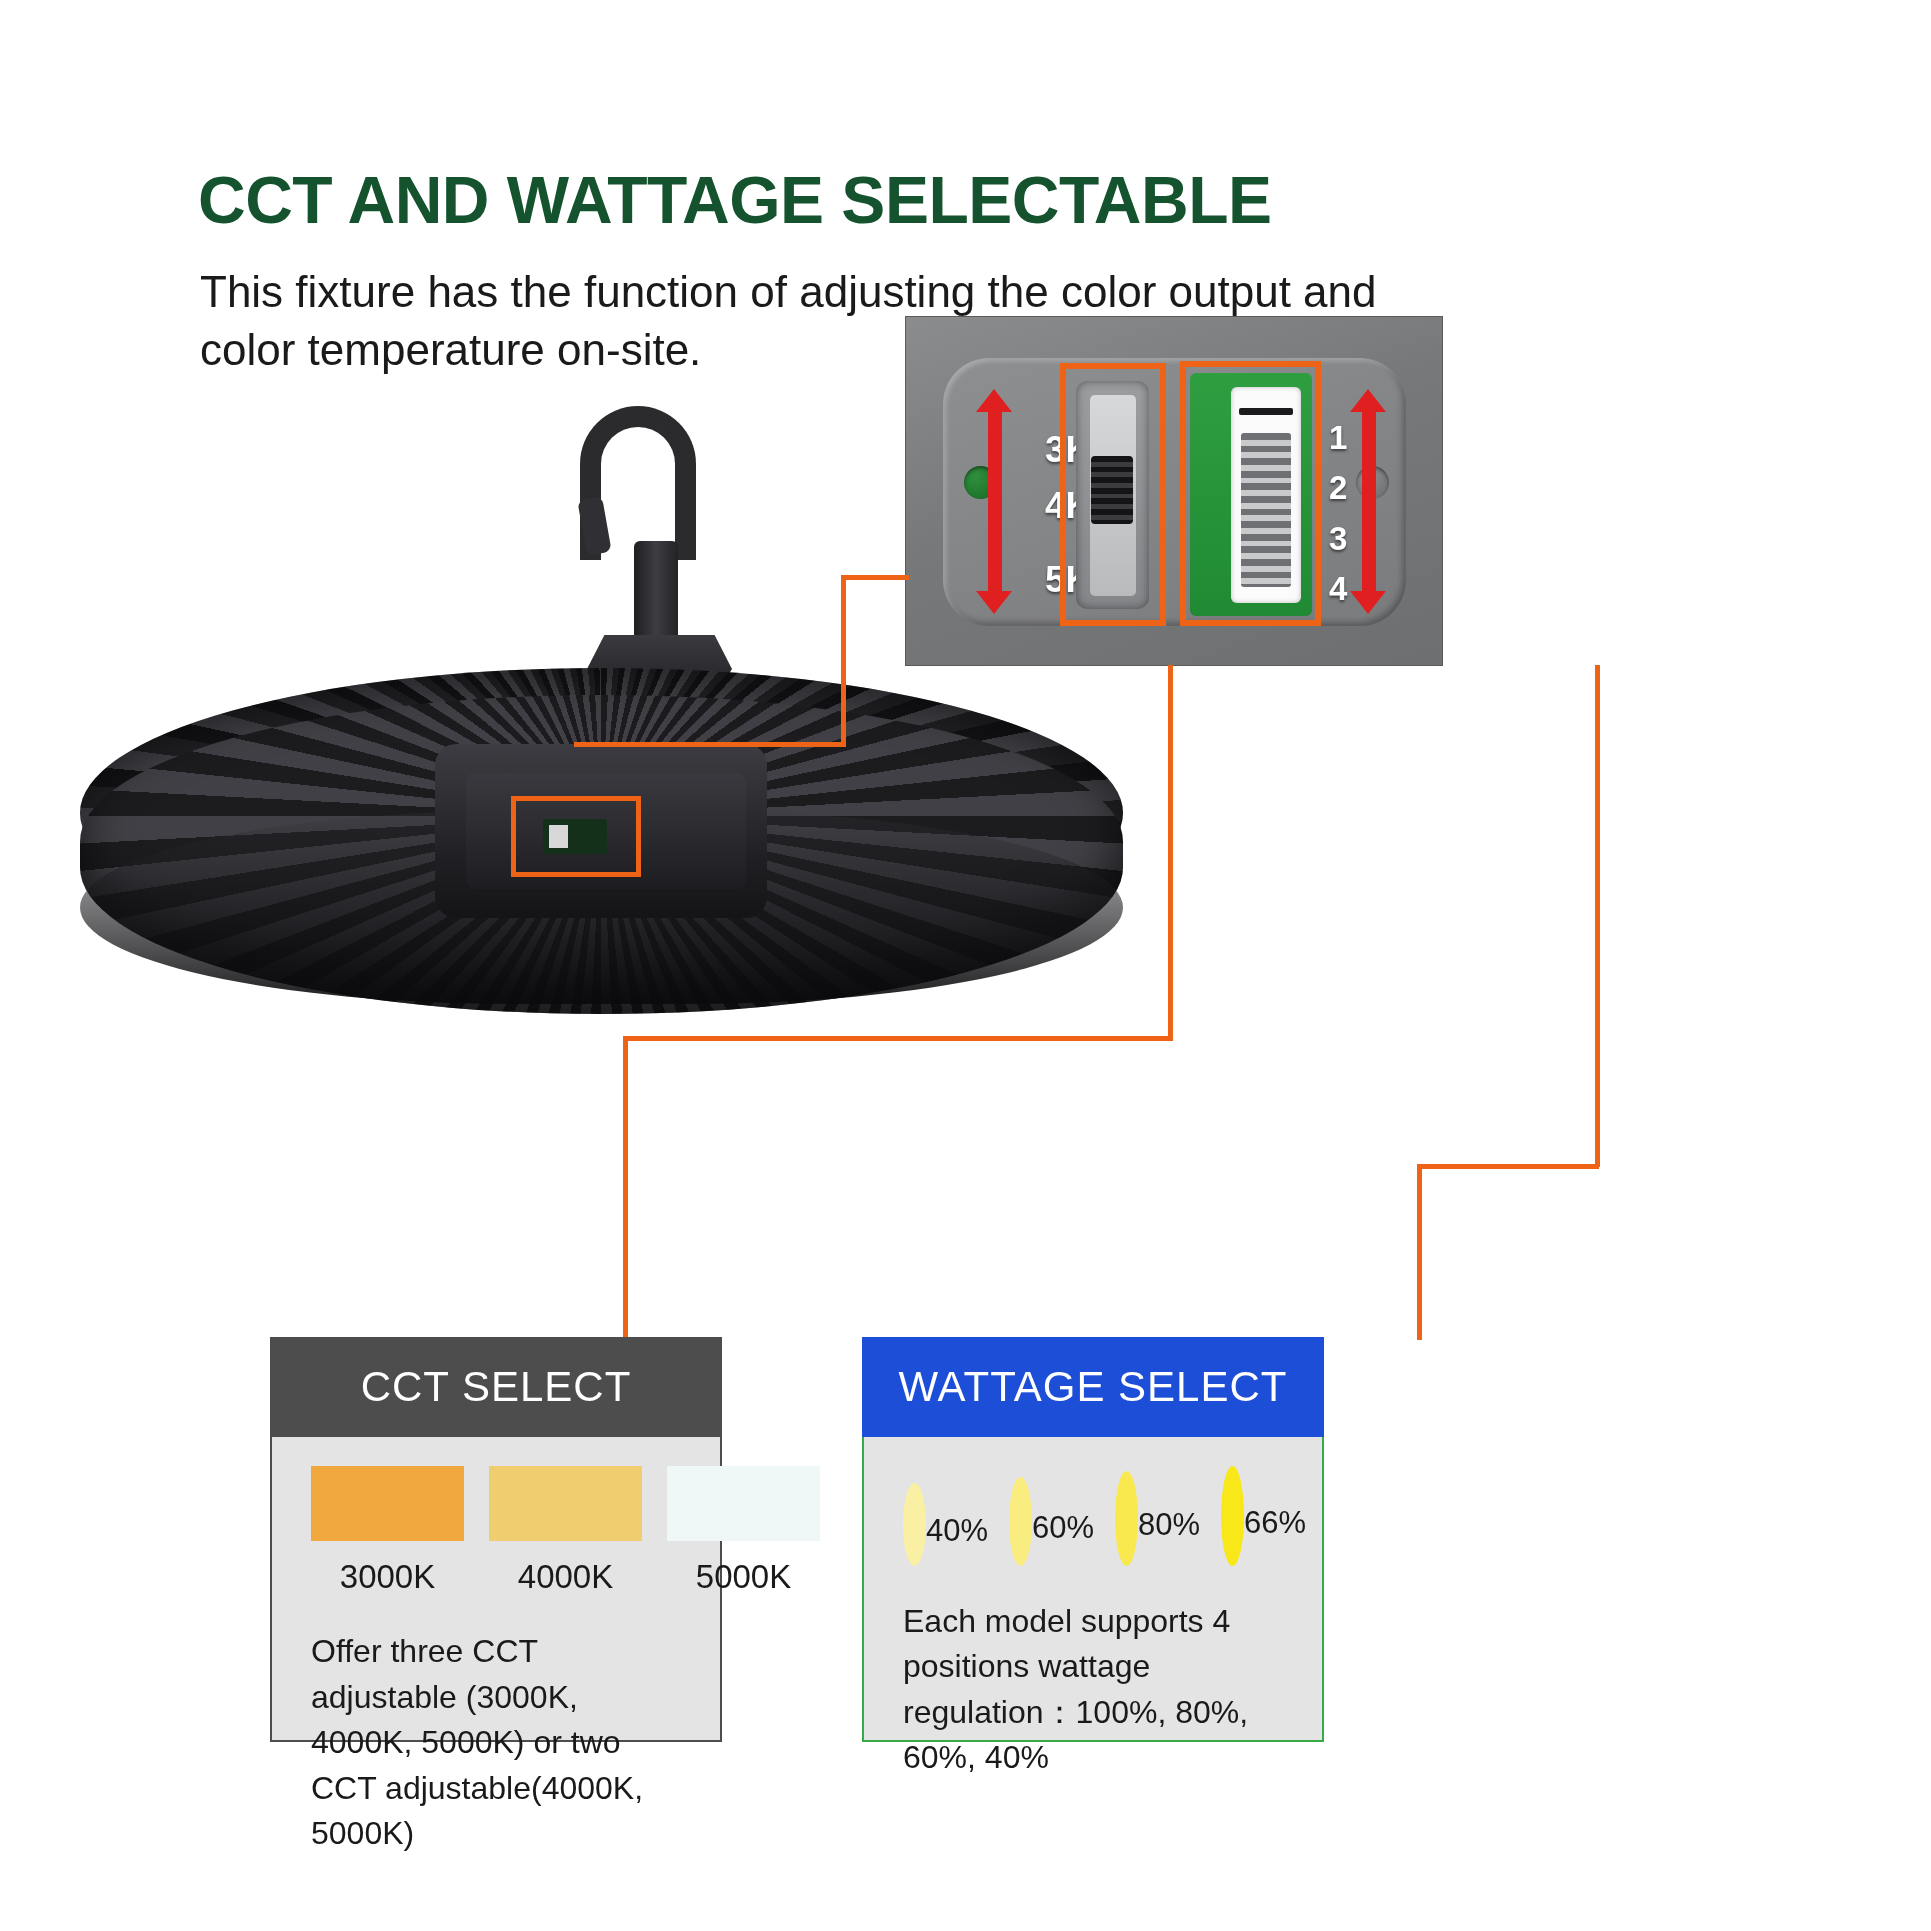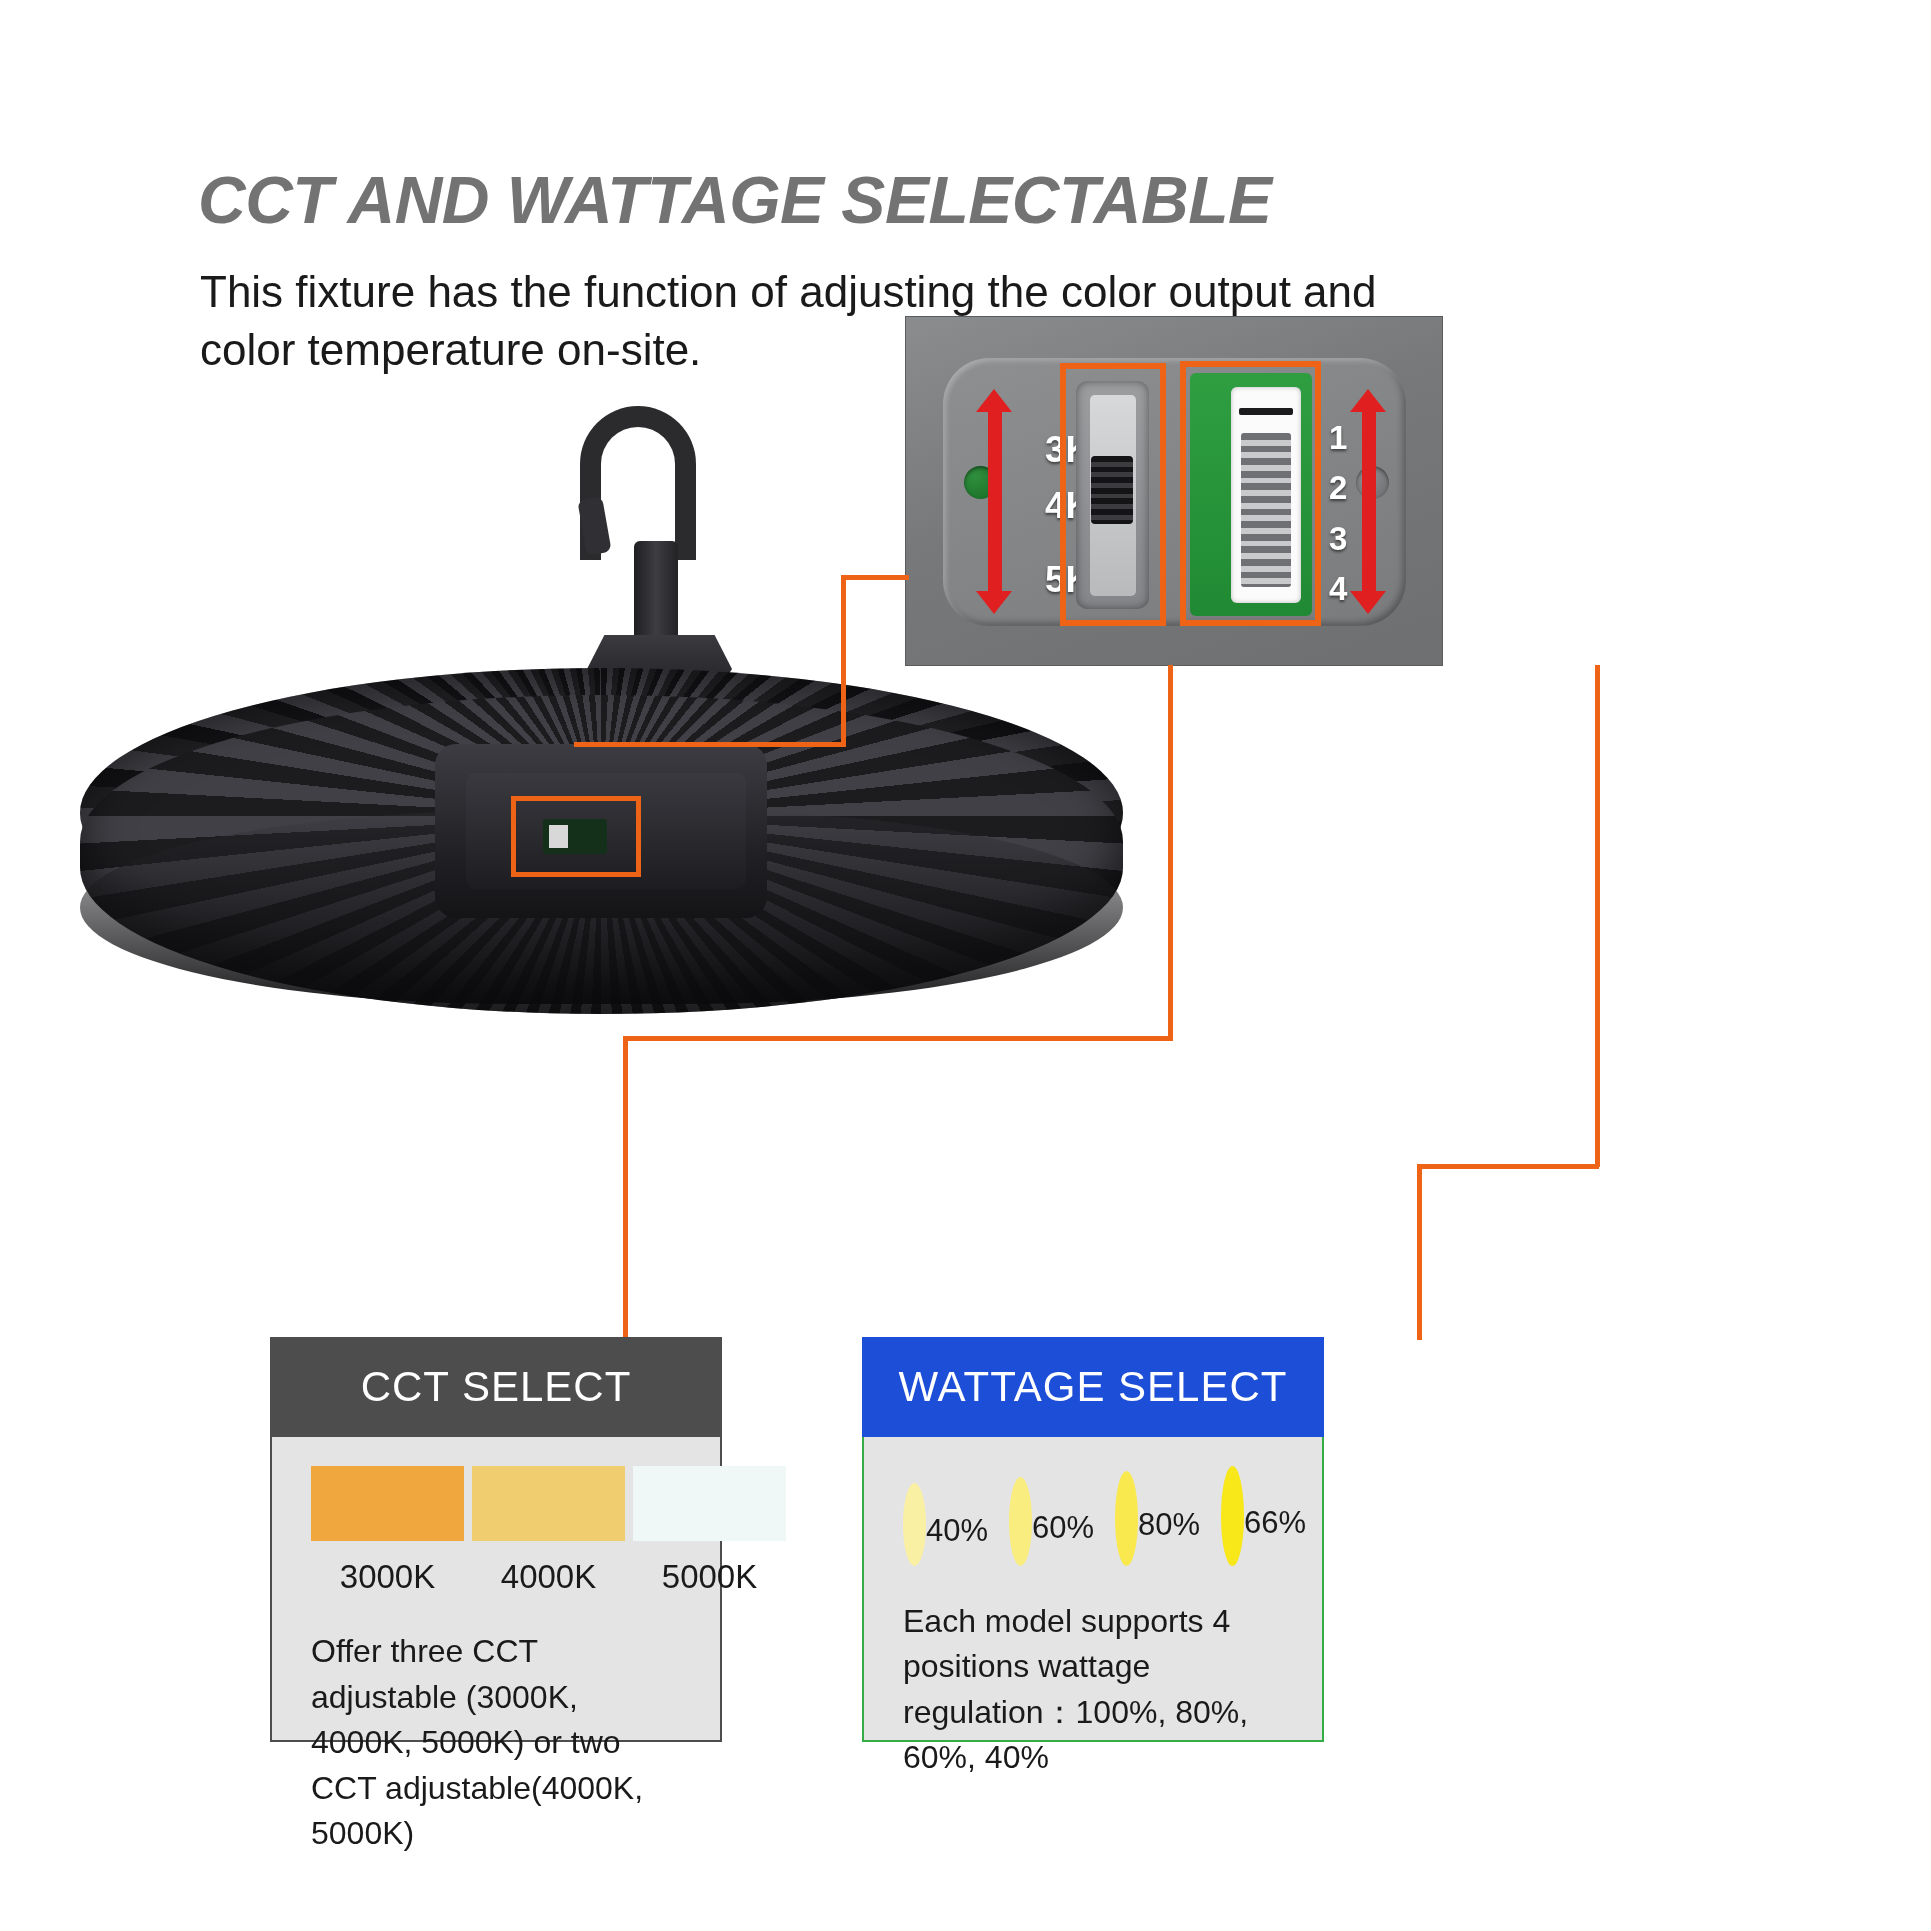--- a/index.html
+++ b/index.html
@@ -17,23 +17,22 @@
   }
 
   
   #page-title {
     position: absolute;
     left: 198px;
     top: 162px;
     font-size: 66px;
     font-weight: 800;
     letter-spacing: -0.5px;
-    color: #737373;
+    color: #14532d;
     white-space: nowrap;
-    font-style: italic;
   }
   #page-subtitle {
     position: absolute;
     left: 200px;
     top: 263px;
     width: 1178px;
     font-size: 44px;
     font-weight: 400;
     line-height: 1.32;
     color: #1a1a1a;
@@ -347,21 +346,21 @@
     font-weight: 400;
     letter-spacing: 1px;
   }
   .card-body {
     background: #e4e4e4;
     padding: 29px 39px 37px 39px;
     box-sizing: border-box;
   }
   .swatch-row {
     display: flex;
-    gap: 8px;
+    gap: 25px;
     justify-content: flex-start;
   }
   .swatch-col {
     display: flex;
     flex-direction: column;
     align-items: center;
   }
   .swatch-rect {
     width: 153px;
     height: 75px;

